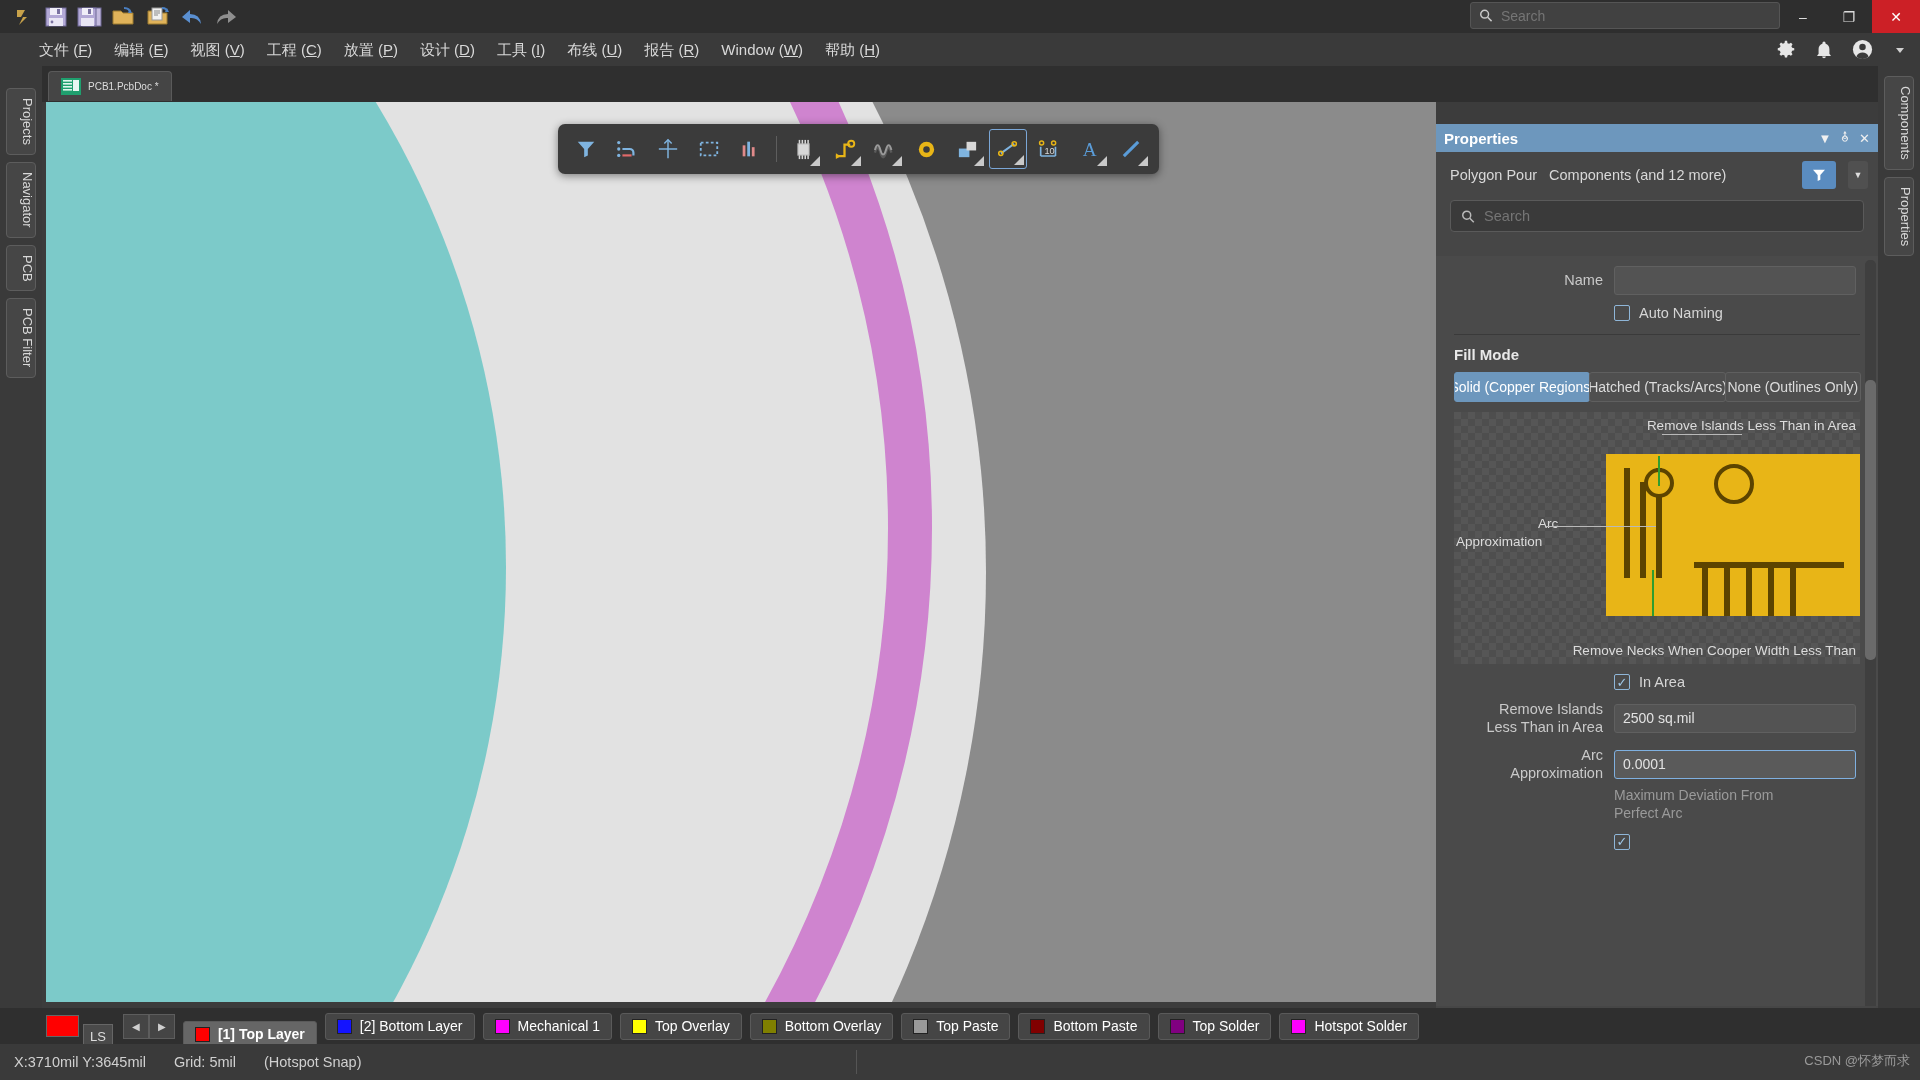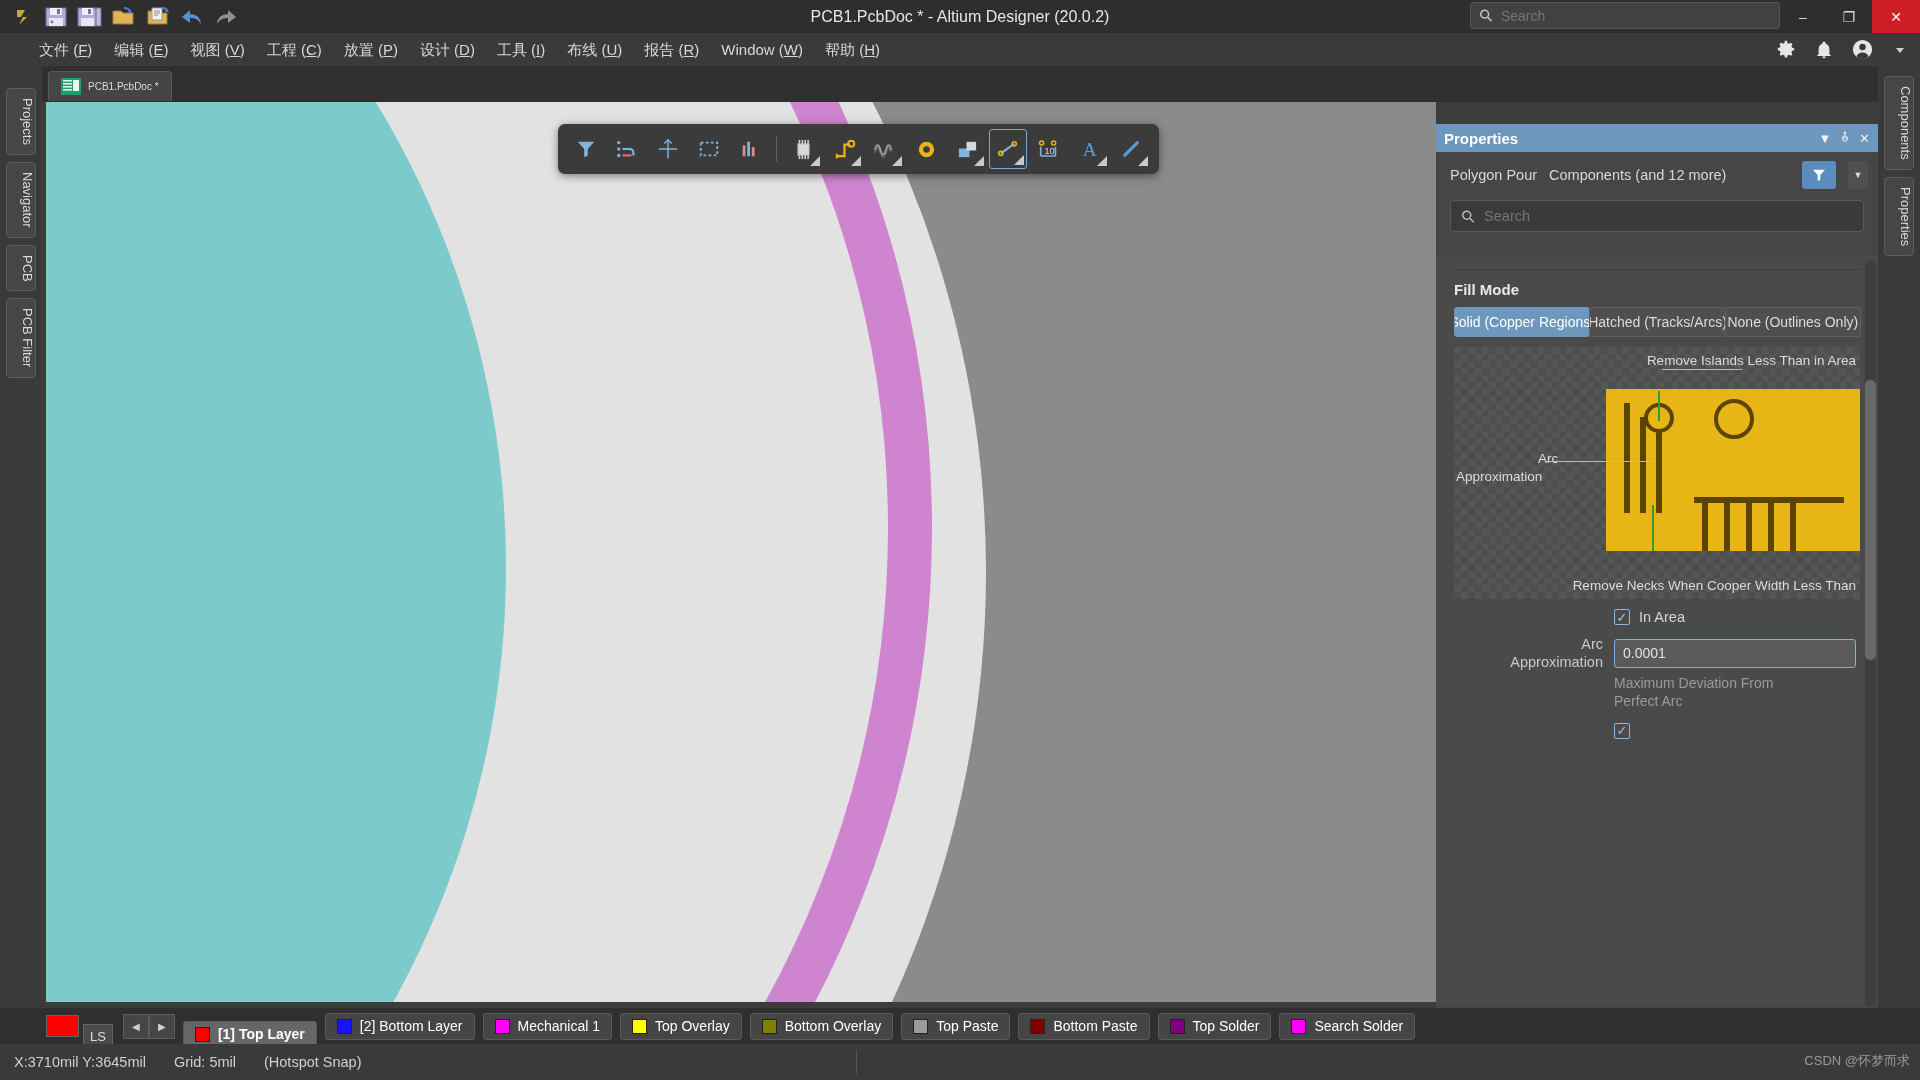--- a/index.html
+++ b/index.html
@@ -225,21 +225,20 @@
       <svg width="28" height="24" viewBox="0 0 28 24">
         <path d="M4 12 L12 5 L12 9 Q22 9 23 19 Q19 12 12 13 L12 18 Z" fill="#5a8fd0"></path>
       </svg>
     </div>
     <div class="qat-btn">
       <svg width="28" height="24" viewBox="0 0 28 24">
         <path d="M24 12 L16 5 L16 9 Q6 9 5 19 Q9 12 16 13 L16 18 Z" fill="#8f8f8f"></path>
       </svg>
     </div>
   </div>
-  <div id="title-text">PCB1.PcbDoc * - Altium Designer (20.0.2)</div>
   <div id="tb-search">
     <svg width="15" height="15" viewBox="0 0 16 16">
       <circle cx="6.5" cy="6.5" r="4.5" stroke="#c9c9c9" stroke-width="1.7" fill="none"></circle>
       <line x1="10" y1="10" x2="14.5" y2="14.5" stroke="#c9c9c9" stroke-width="1.7"></line>
     </svg>
     <input placeholder="Search" style="">
   </div>
   <div id="wincontrols">
     <div class="wc">–</div>
     <div class="wc">❐</div>
@@ -454,20 +453,33 @@
     <div id="p-search">
       <svg width="15" height="15" viewBox="0 0 16 16">
         <circle cx="6.5" cy="6.5" r="4.5" stroke="#b9b9b9" stroke-width="1.7" fill="none"></circle>
         <line x1="10" y1="10" x2="14.5" y2="14.5" stroke="#b9b9b9" stroke-width="1.7"></line>
       </svg>
       <input placeholder="Search" style="">
     </div>
 
     <div id="p-scroll">
 
+      <div class="sect">
+        <div class="frow">
+          <div class="flabel">Name</div>
+          <div class="fctl"><input class="inp" value="" style=""></div>
+        </div>
+        <div class="frow">
+          <div class="flabel"></div>
+          <div class="fctl chkrow">
+            <span class="chk"></span>
+            <span class="chklbl">Auto Naming</span>
+          </div>
+        </div>
+      </div>
 
       <div class="divider"></div>
 
       <div class="secthead">Fill Mode</div>
       <div id="fillmode">
         <div class="seg on">Solid (Copper Regions)</div>
         <div class="seg">Hatched (Tracks/Arcs)</div>
         <div class="seg">None (Outlines Only)</div>
       </div>
 
@@ -499,20 +511,27 @@
       <div class="sect">
         <div class="frow">
           <div class="flabel"></div>
           <div class="fctl chkrow">
             <span class="chk on"></span>
             <span class="chklbl">In Area</span>
           </div>
         </div>
         <div class="frow">
           <div class="flabel">
+            <span>Remove Islands</span><br>
+            <span>Less Than in Area</span>
+          </div>
+          <div class="fctl"><input class="inp" value="2500 sq.mil" style=""></div>
+        </div>
+        <div class="frow">
+          <div class="flabel">
             <span>Arc</span><br>
             <span>Approximation</span>
           </div>
           <div class="fctl"><input class="inp focus" value="0.0001" style=""></div>
         </div>
         <div class="frow" style="margin-top:3px;">
           <div class="flabel"></div>
           <div class="fctl" style="font-size:14px; color:#9a9a9a; line-height:1.3;">
             <span>Maximum Deviation From</span><br>
             <span>Perfect Arc</span>
@@ -569,21 +588,21 @@
   <div class="ltab">
     <span class="lcolor" style="background:#800000"></span>
     <span>Bottom Paste</span>
   </div>
   <div class="ltab">
     <span class="lcolor" style="background:#800080"></span>
     <span>Top Solder</span>
   </div>
   <div class="ltab">
     <span class="lcolor" style="background:#ff00ff"></span>
-    <span>Search Solder</span>
+    <span>Hotspot Solder</span>
   </div>
 </div>
 
 <div id="statusbar">
   <div class="s">X:3710mil Y:3645mil</div>
   <div class="s">Grid: 5mil</div>
   <div class="s">(Hotspot Snap)</div>
   <div class="vsep" style="margin-left:480px;"></div>
 </div>
 <div id="watermark">CSDN @怀梦而求</div>

